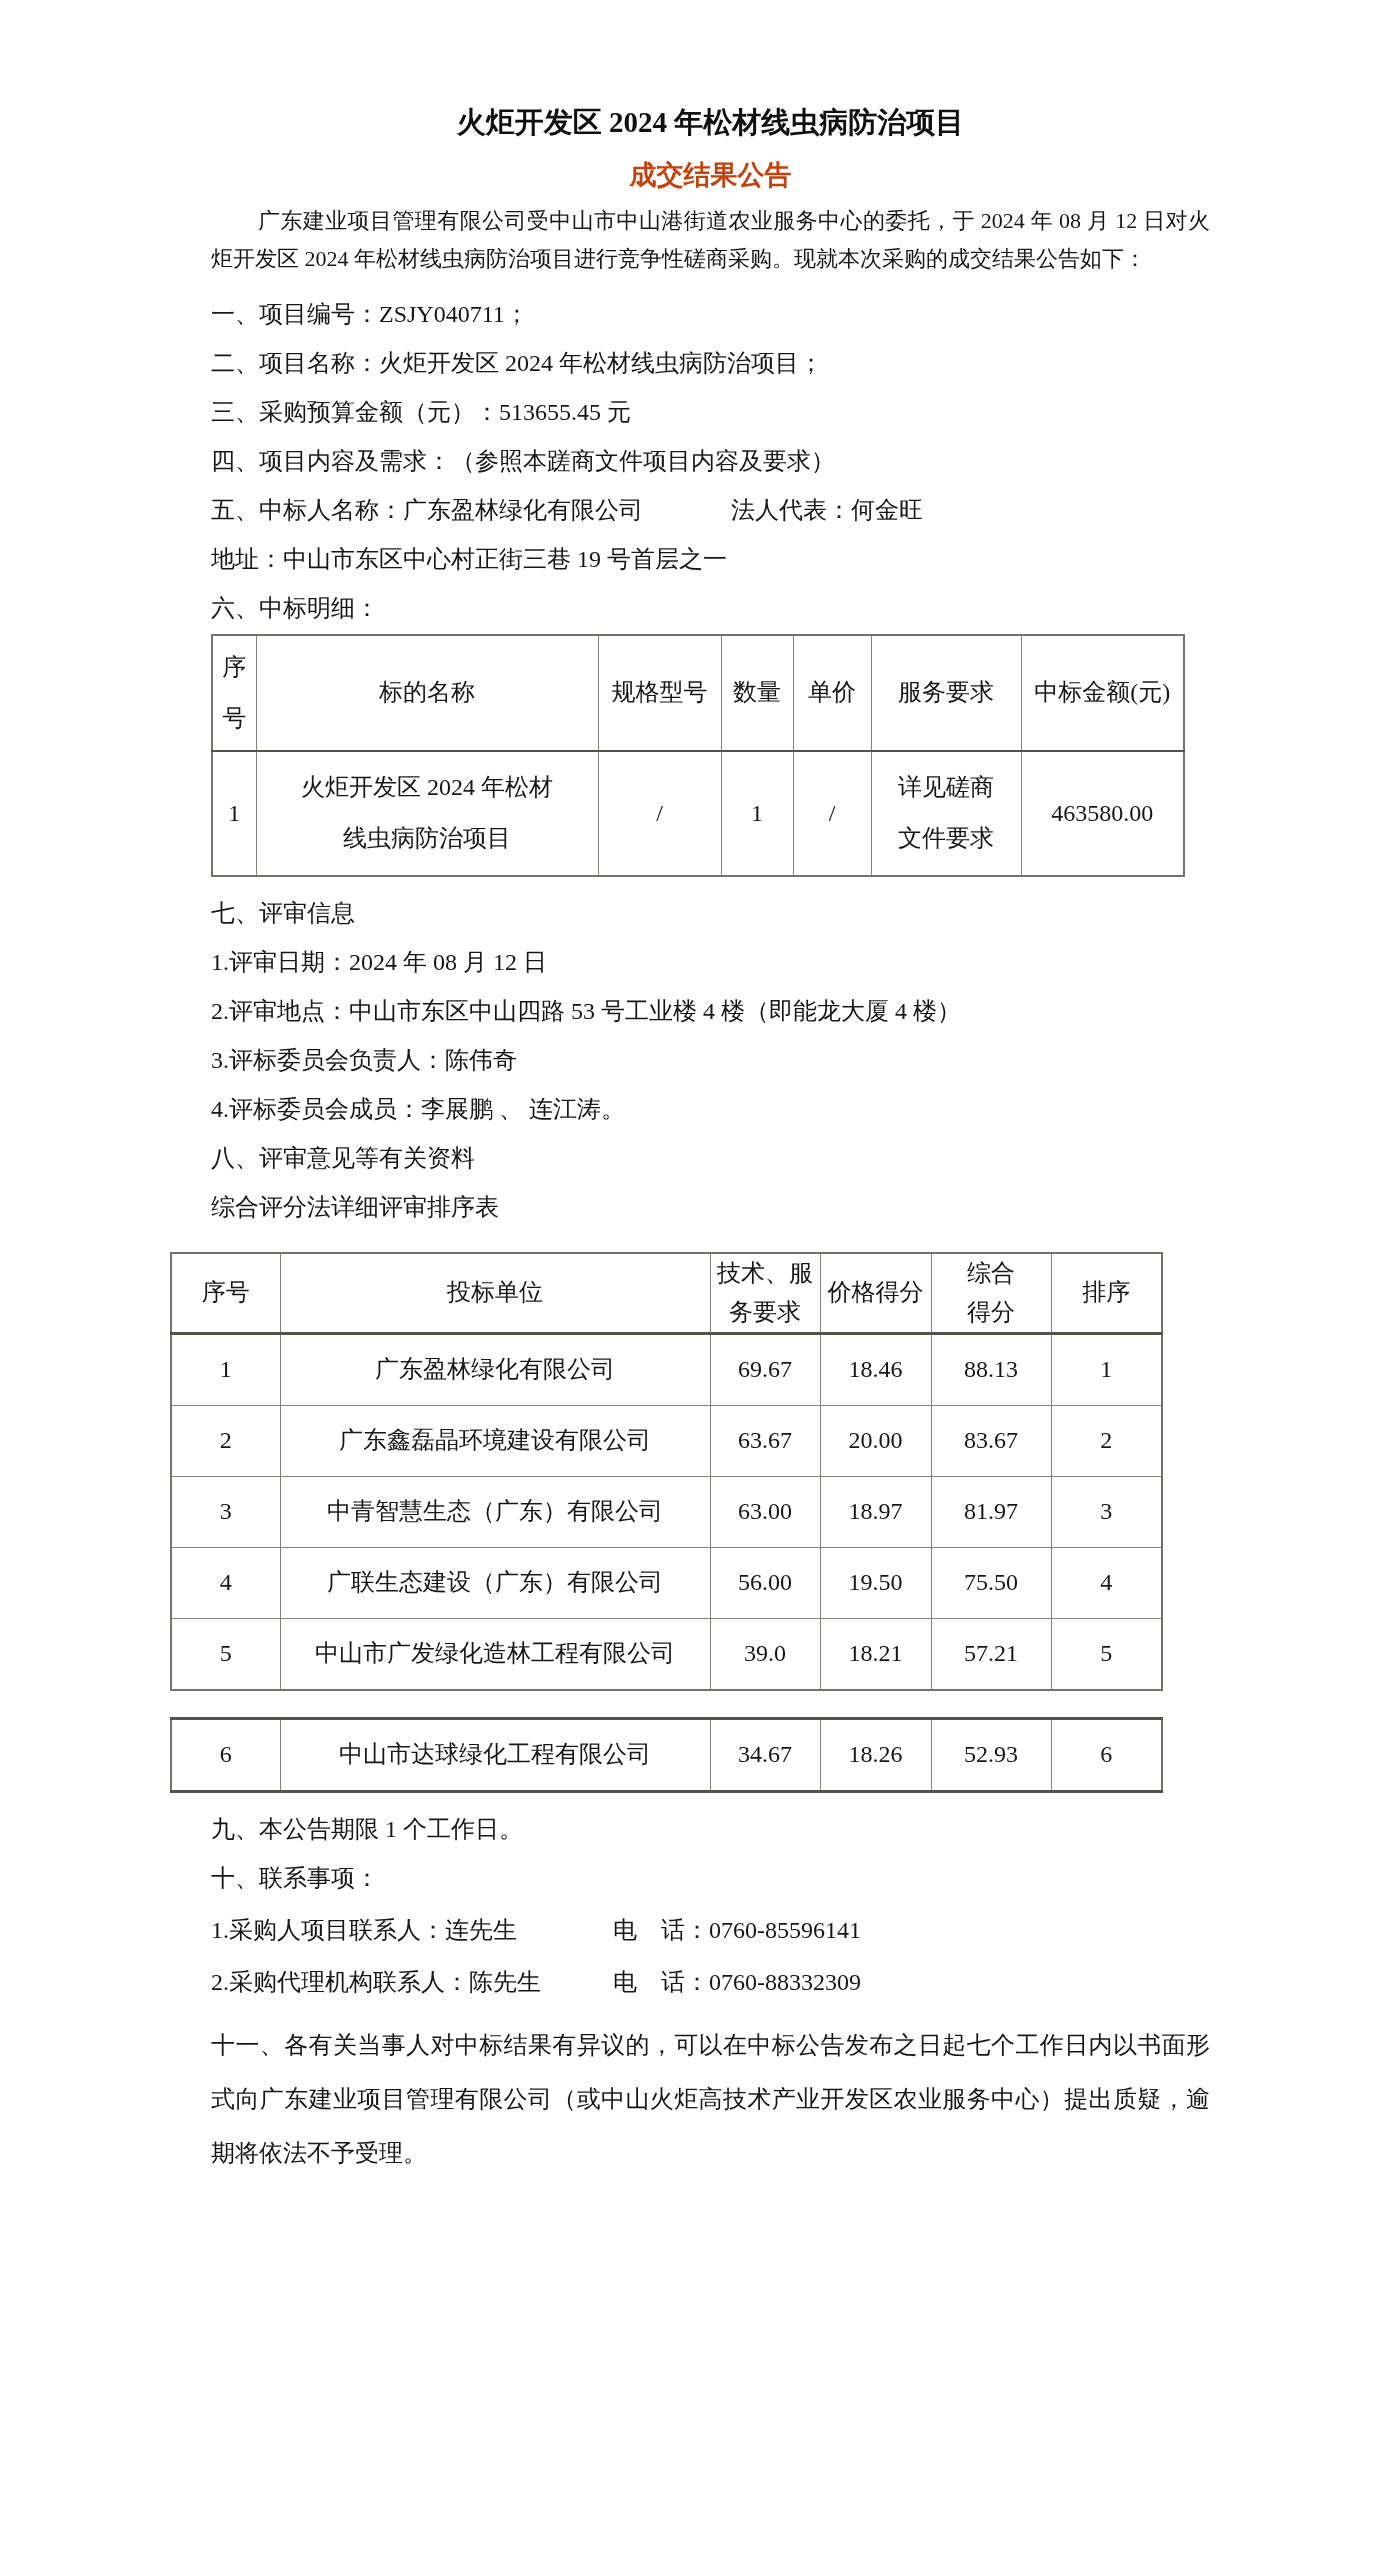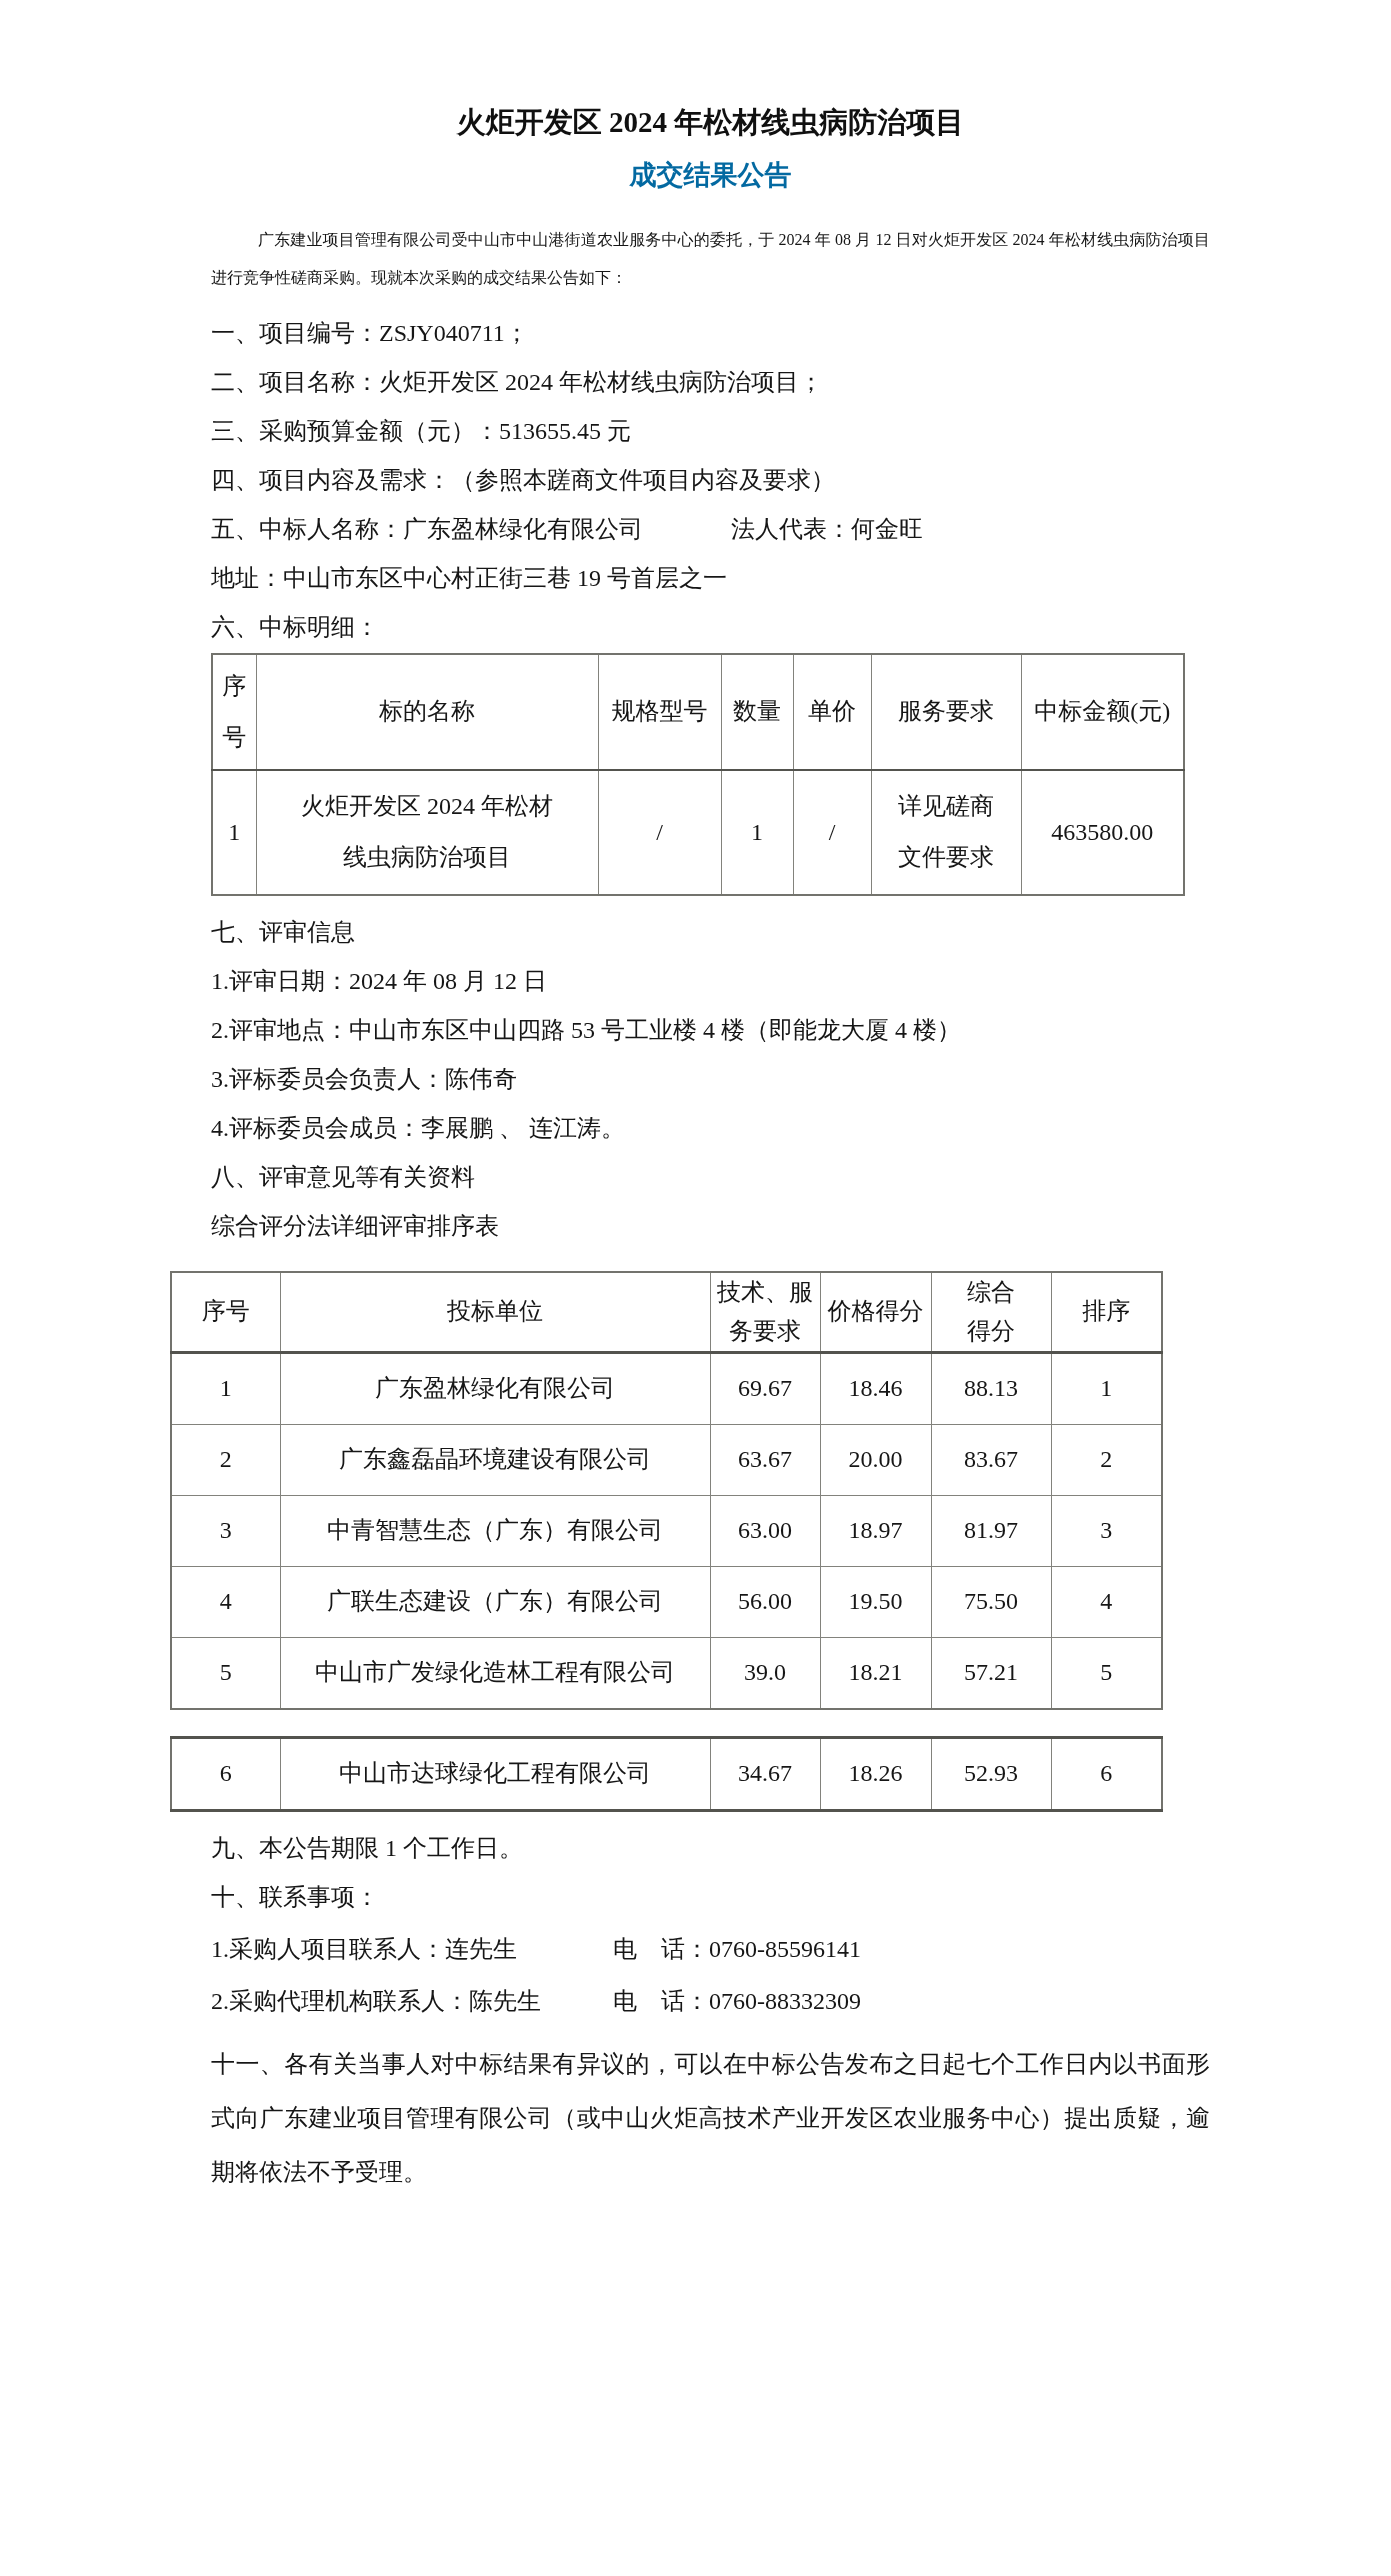--- a/index.html
+++ b/index.html
@@ -14,24 +14,24 @@
     border-radius:12px;
   }
   .content { padding:105px 182px 0 211px; }
 
   h1.doc-title {
     margin:0; font-size:29px; line-height:35px;
     text-align:center; font-weight:bold; color:#101010;
   }
   h2.doc-subtitle {
     margin:19.3px 0 0; font-size:27px; line-height:32px;
-    text-align:center; font-weight:bold; color:#0369a1;
+    text-align:center; font-weight:bold; color:#c2410c;
   }
   p.intro {
-    margin:30px 0 0; font-size:16px; line-height:38px;
+    margin:11px 0 0; font-size:22px; line-height:38px;
     text-align:justify; text-indent:47px;
   }
   p.line { margin:23px 0 0; font-size:24px; line-height:26px; }
   p.contact-line { margin:26px 0 0; font-size:24px; line-height:26px; }
   .gap-left { margin-left:88px; }
 
   table { border-collapse:collapse; table-layout:fixed;padding-left:25px; }
   
   table.t1 { width:972px; margin-top:12.3px; border:2.6px solid #73736d; }
   table.t1 th, table.t1 td {

